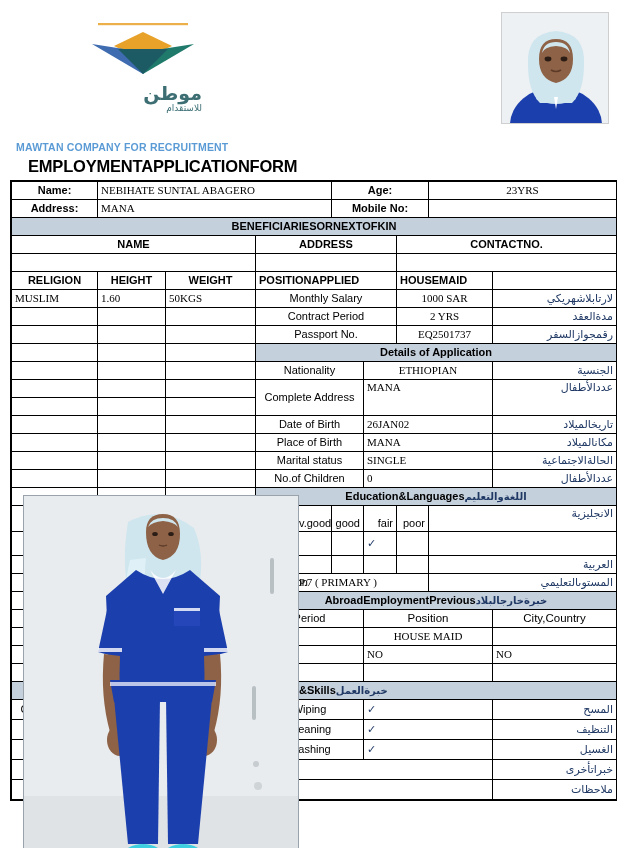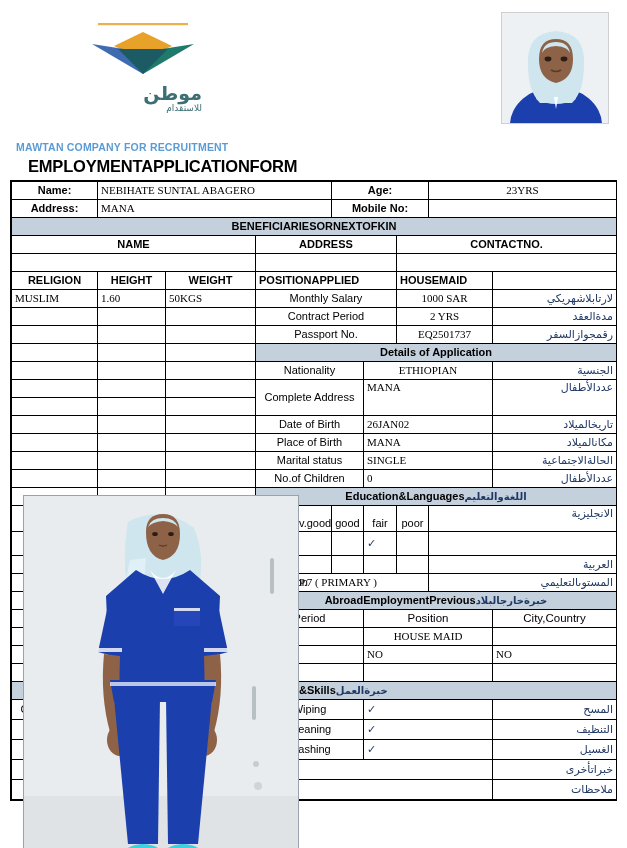--- a/index.html
+++ b/index.html
@@ -147,21 +147,21 @@
     font-family: "Liberation Serif", serif;
     font-size: 9px;
   }
   .ck {
     font-size: 11px;
     color: #1f3864;
     padding-left: 4px;
   }
   .rate-lbl {
     font-size: 11px;
-    text-align: center;
+    text-align: right;
     padding-left: 1px;
   }
 
   
   .body-photo {
     position: absolute;
     left: 12px;
     top: 314px;
     width: 276px;
     height: 406px;

